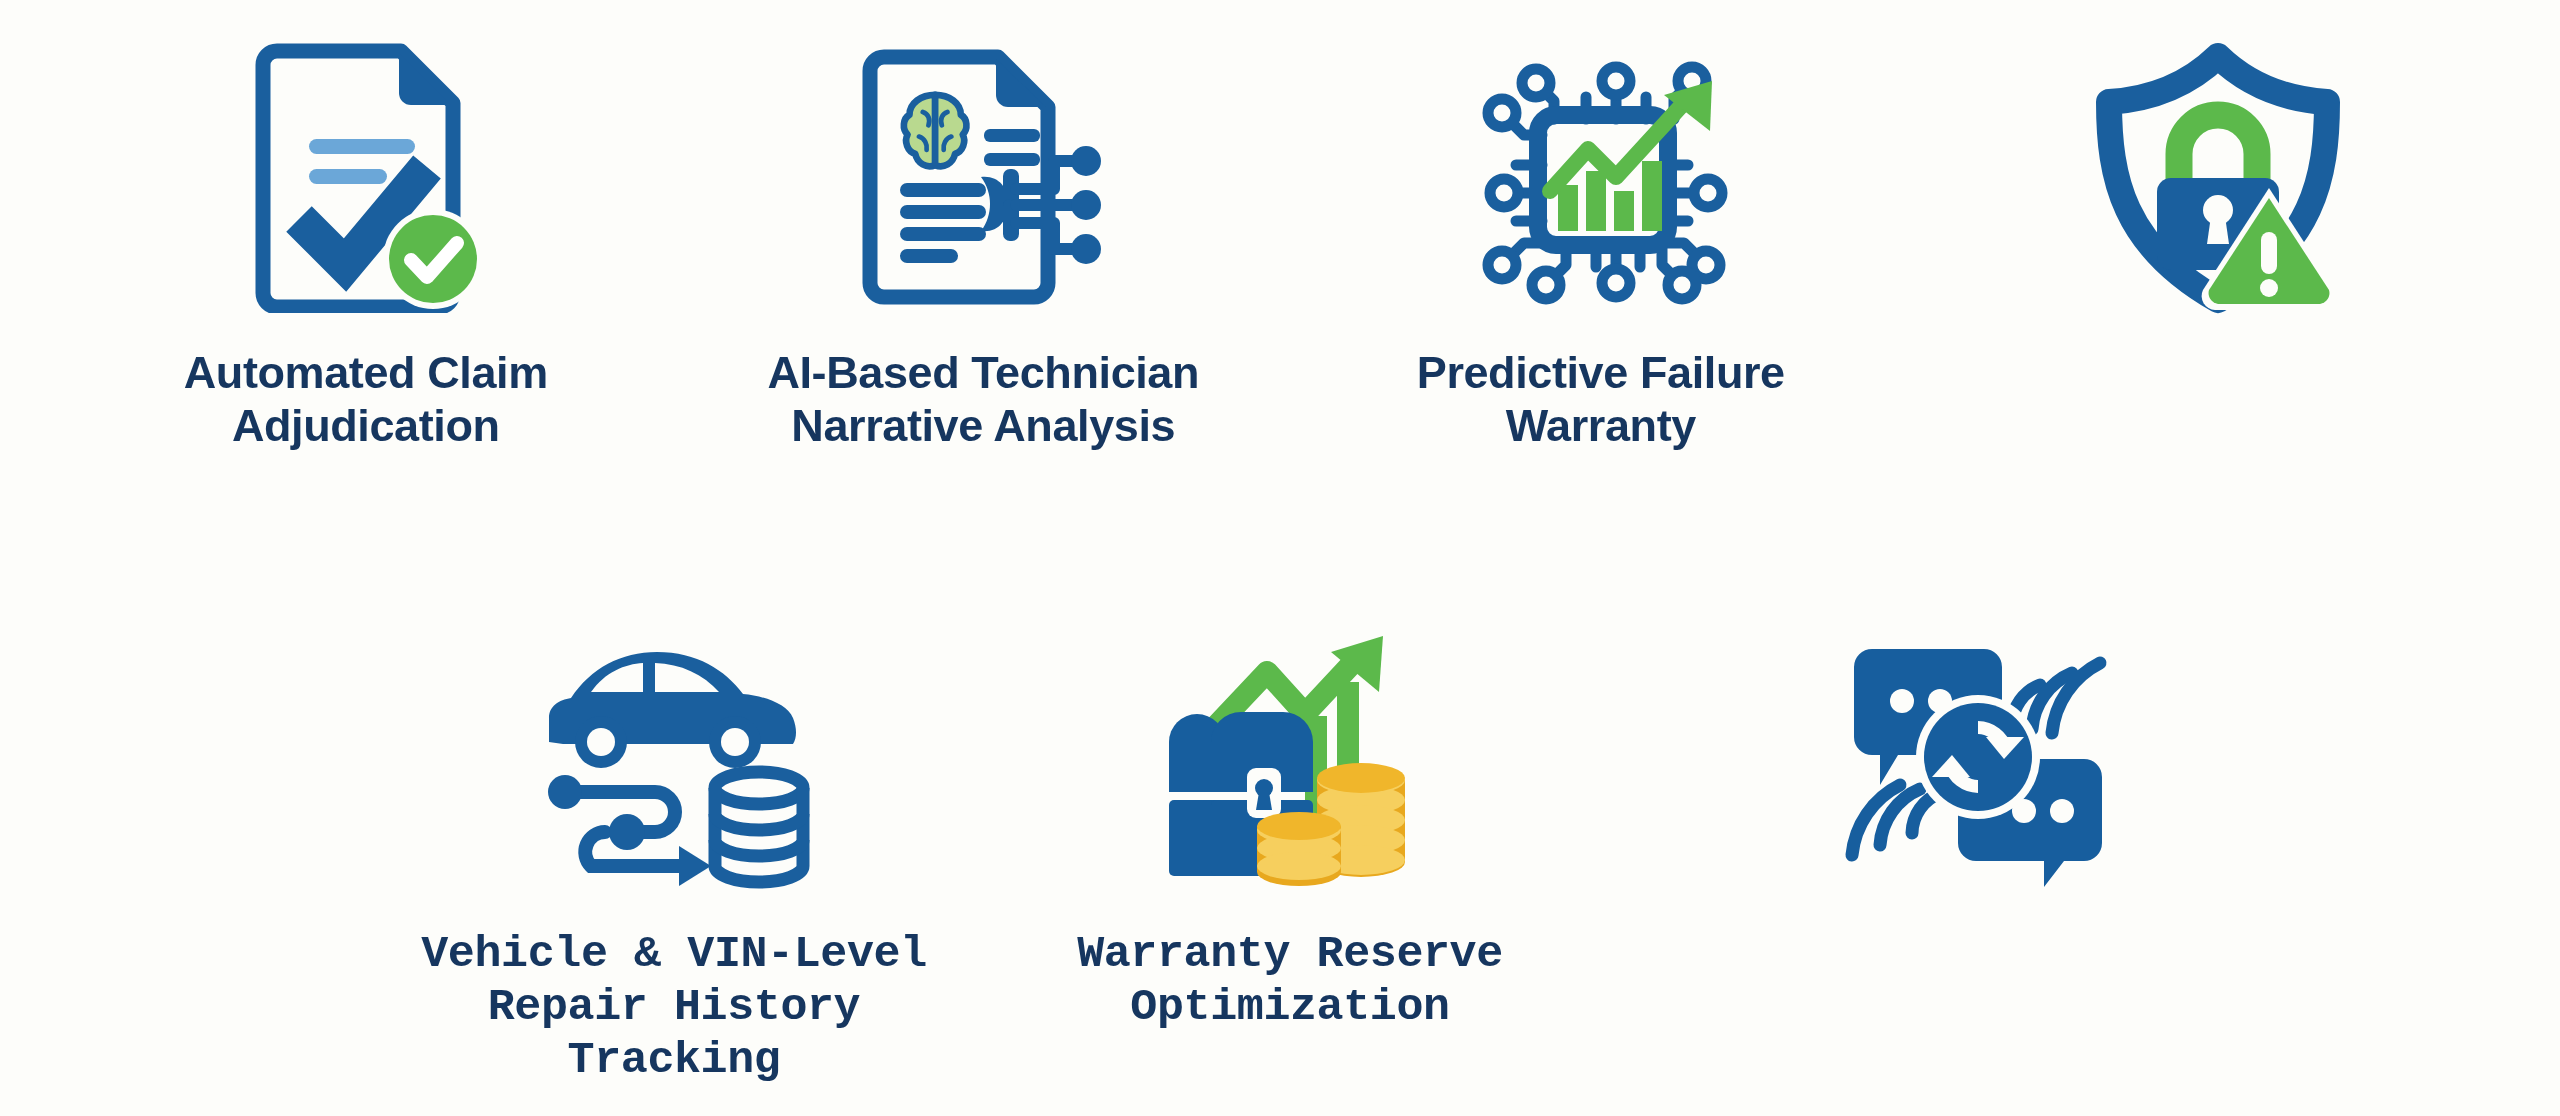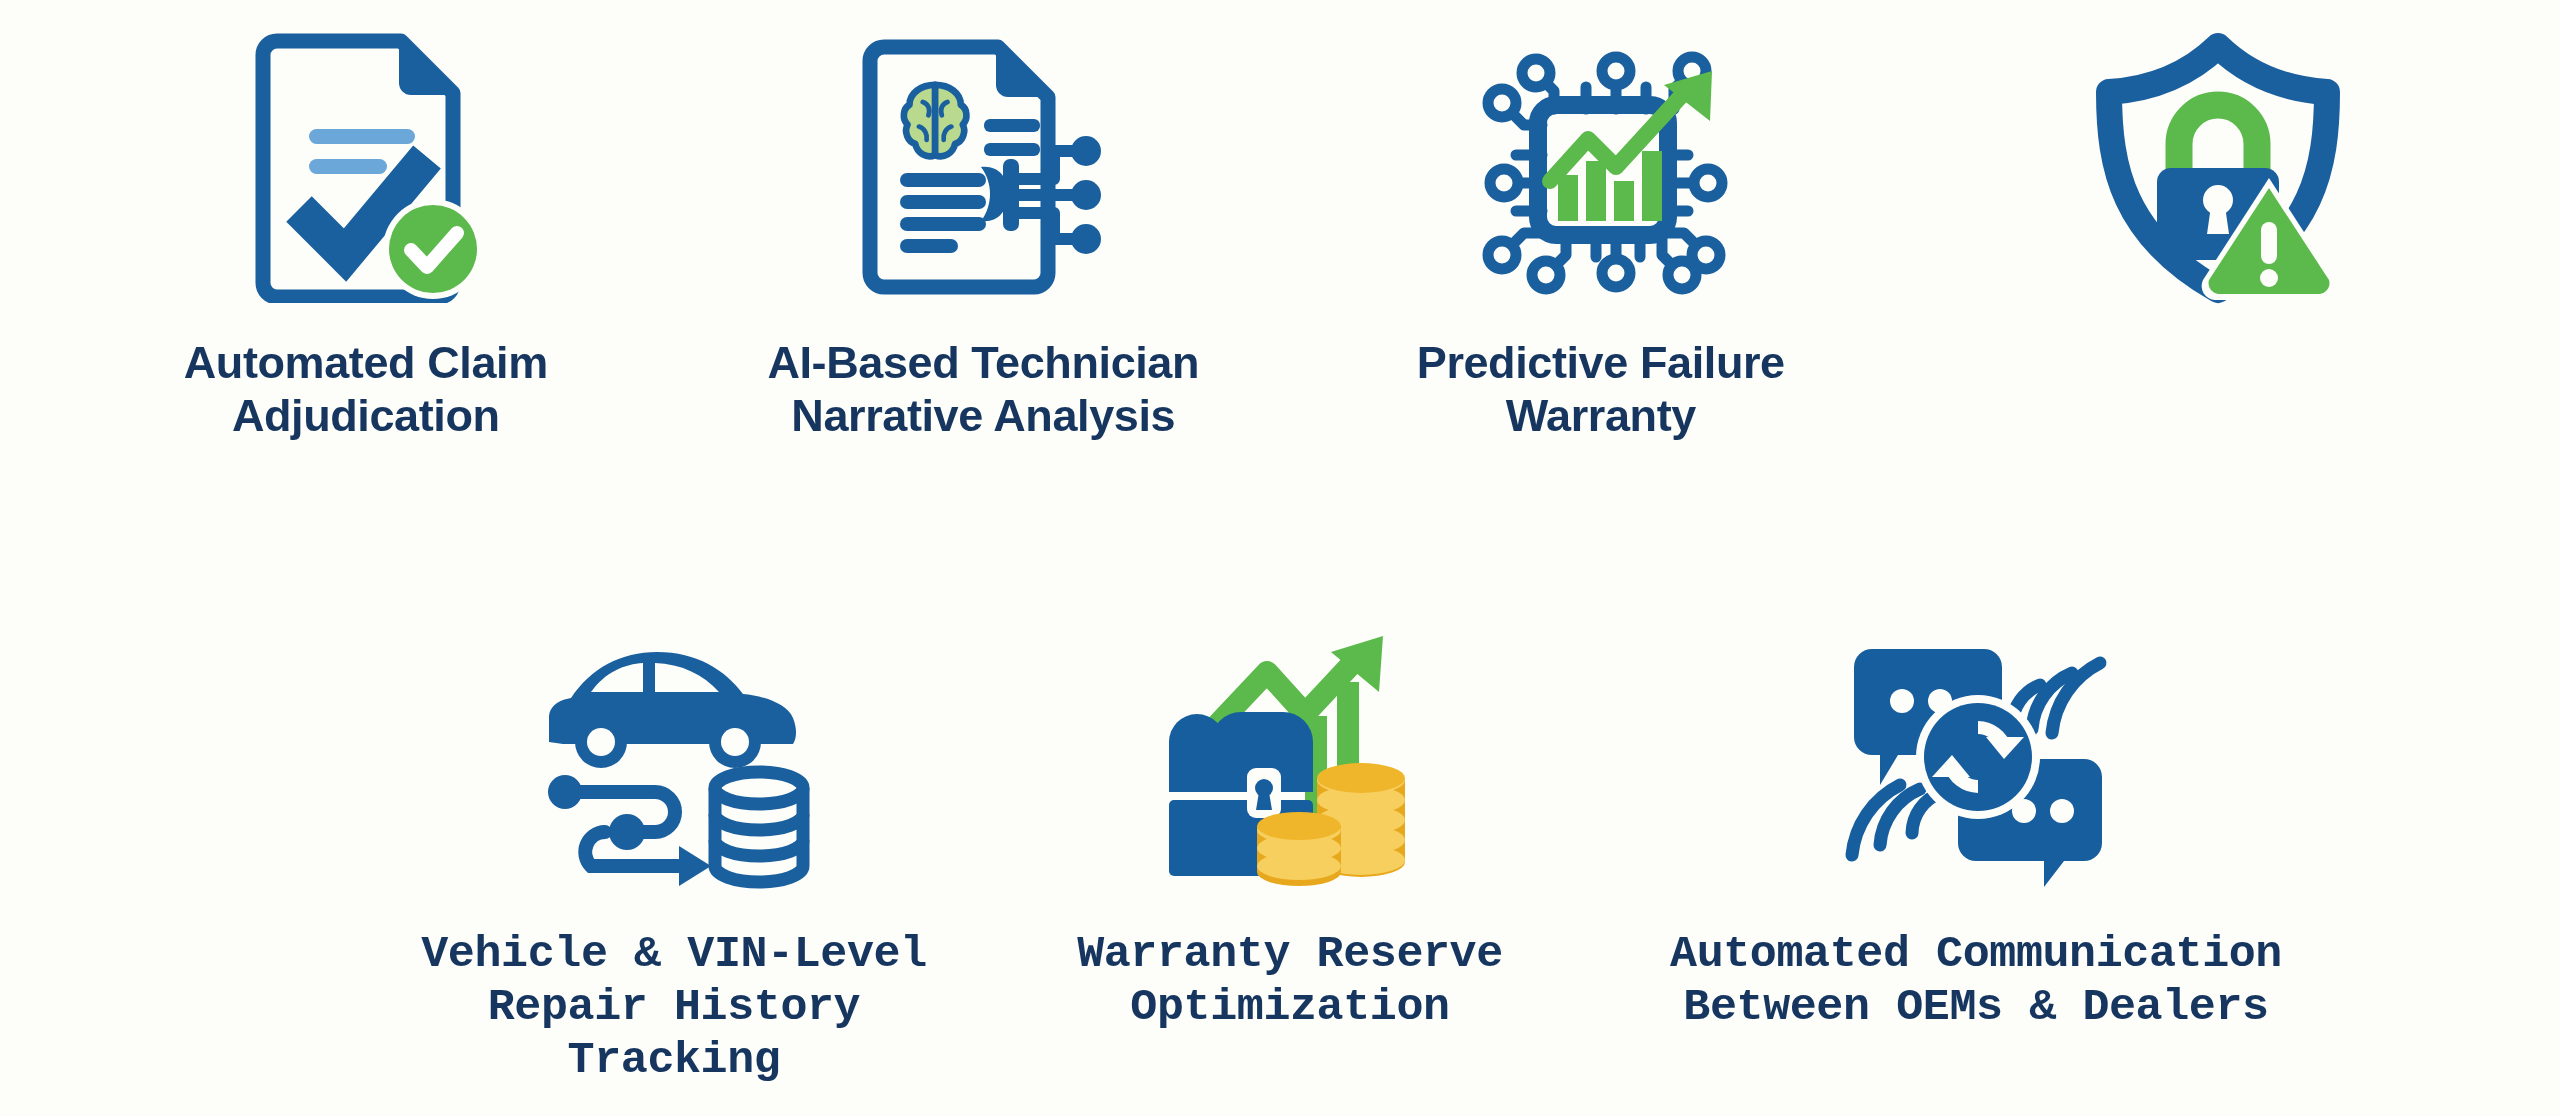--- a/index.html
+++ b/index.html
@@ -25,21 +25,21 @@
 
   .row {
     display: flex;
     justify-content: center;
     align-items: flex-start;
     width: 100%;
   }
 
   .row-top {
     position: absolute;
-    top: 18px;
+    top: 28px;
     left: 0;
     gap: 66px;
     padding-left: 90px;
     padding-right: 66px;
     box-sizing: border-box;
   }
 
   .row-bottom {
     position: absolute;
     top: 610px;
@@ -340,18 +340,16 @@
           <circle cx="142" cy="128" r="62" fill="#fdfdfa"></circle>
           <circle cx="142" cy="128" r="54" fill="#175e9e"></circle>
           <g fill="#fdfdfa">
             <path d="M142 92 A36 36 0 0 1 176 118 L162 118 A23 23 0 0 0 142 105 Z"></path>
             <path d="M142 164 A36 36 0 0 1 108 138 L122 138 A23 23 0 0 0 142 151 Z"></path>
             <path d="M188 108 L168 130 L150 108 Z"></path>
             <path d="M96 148 L116 126 L134 148 Z"></path>
           </g>
         </svg>
       </div>
-      <div class="card-label">Automated Communication
-Between OEMs &amp; Dealers</div>
     </div>
 
   </div>
 </div>
 
 </body></html>

